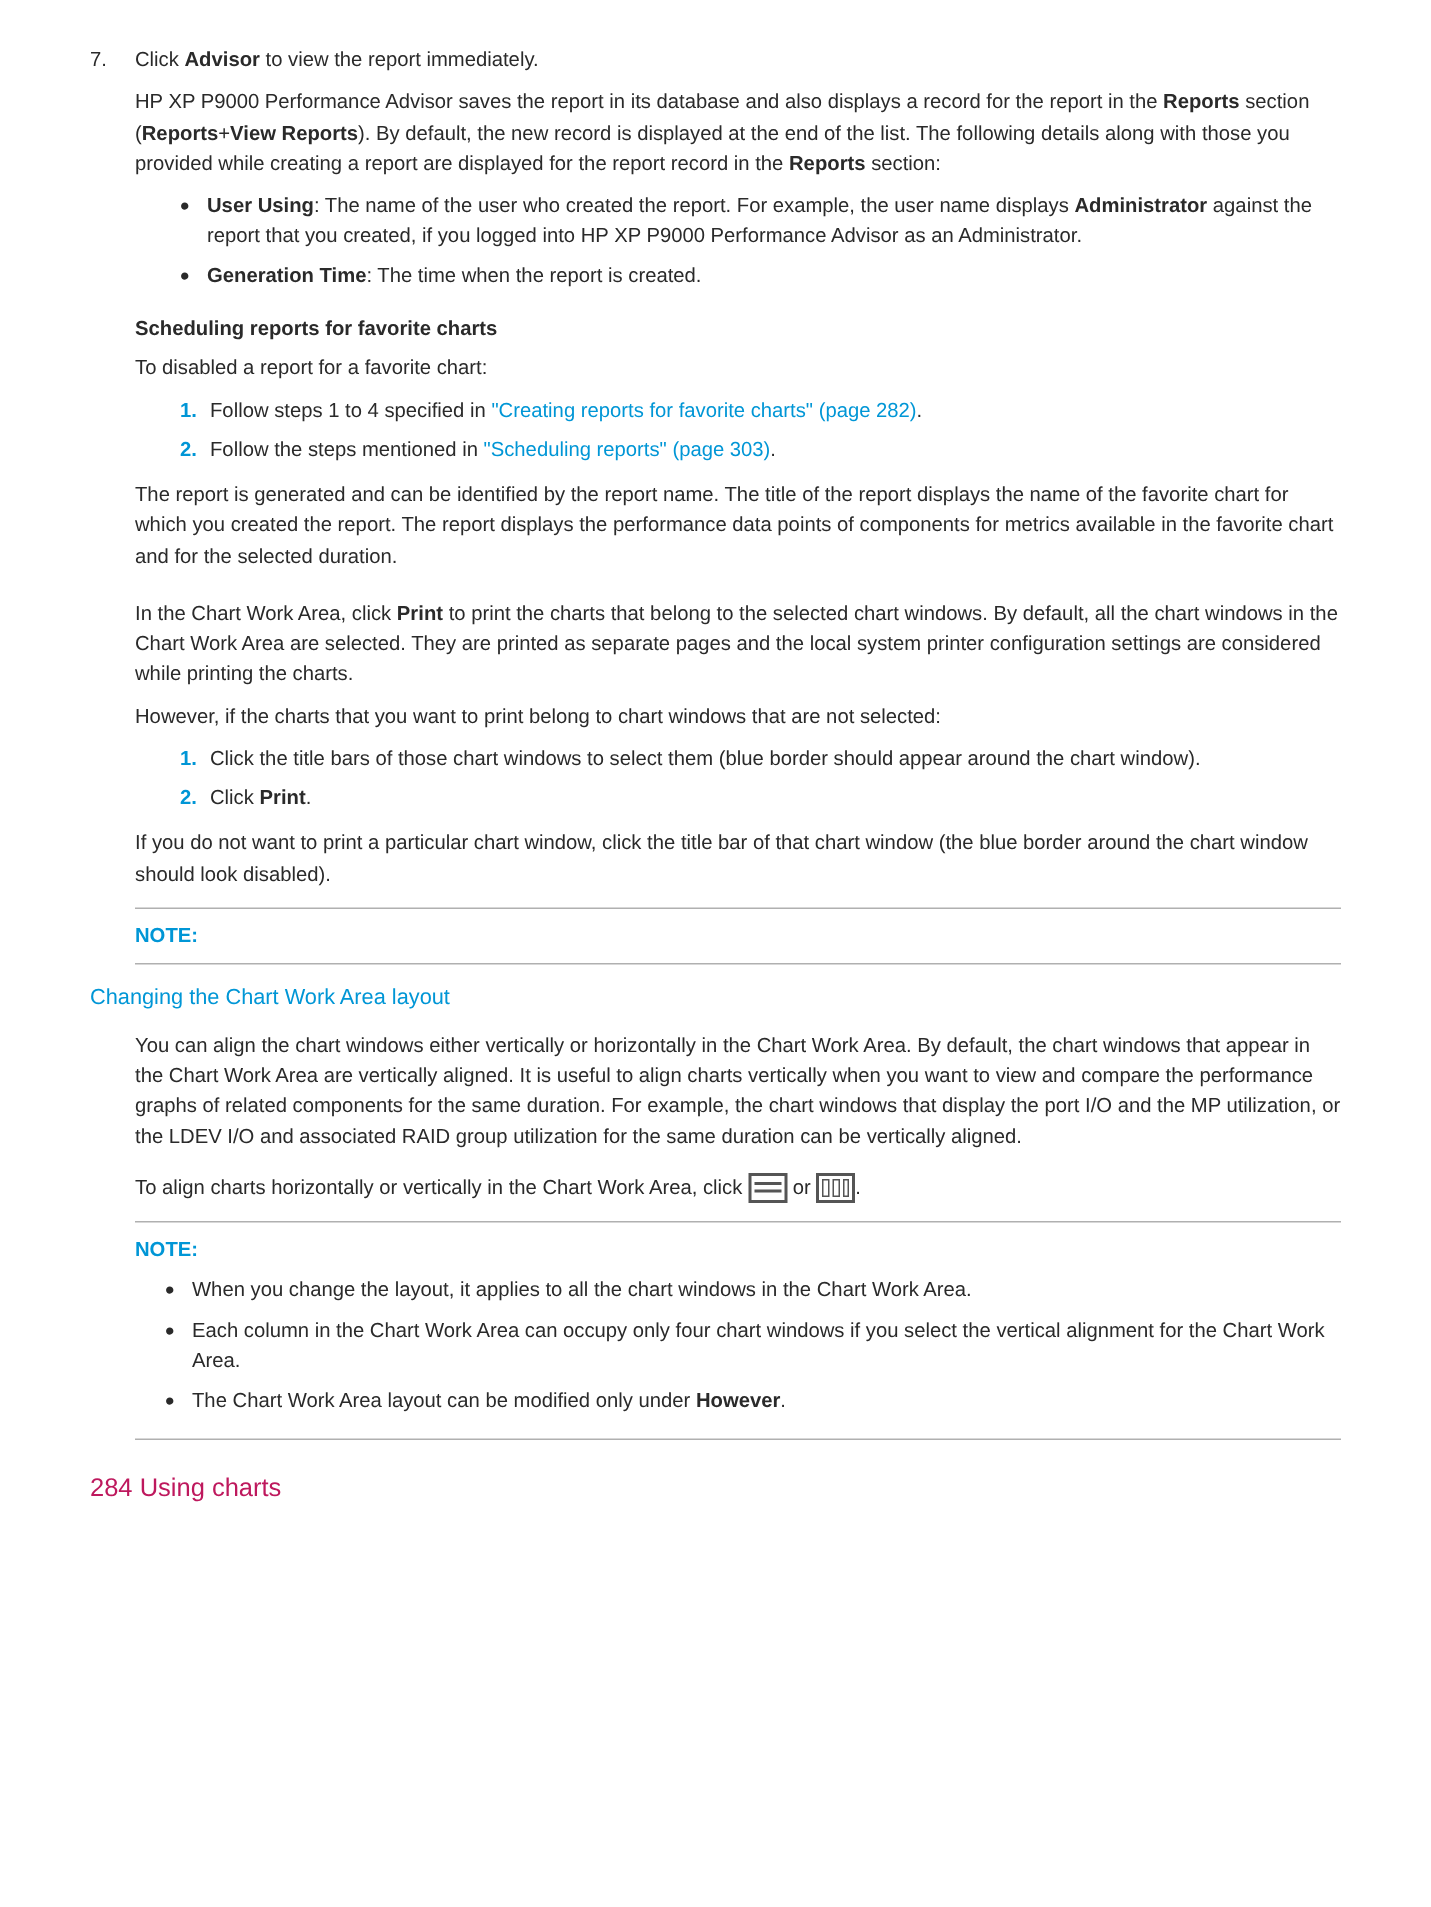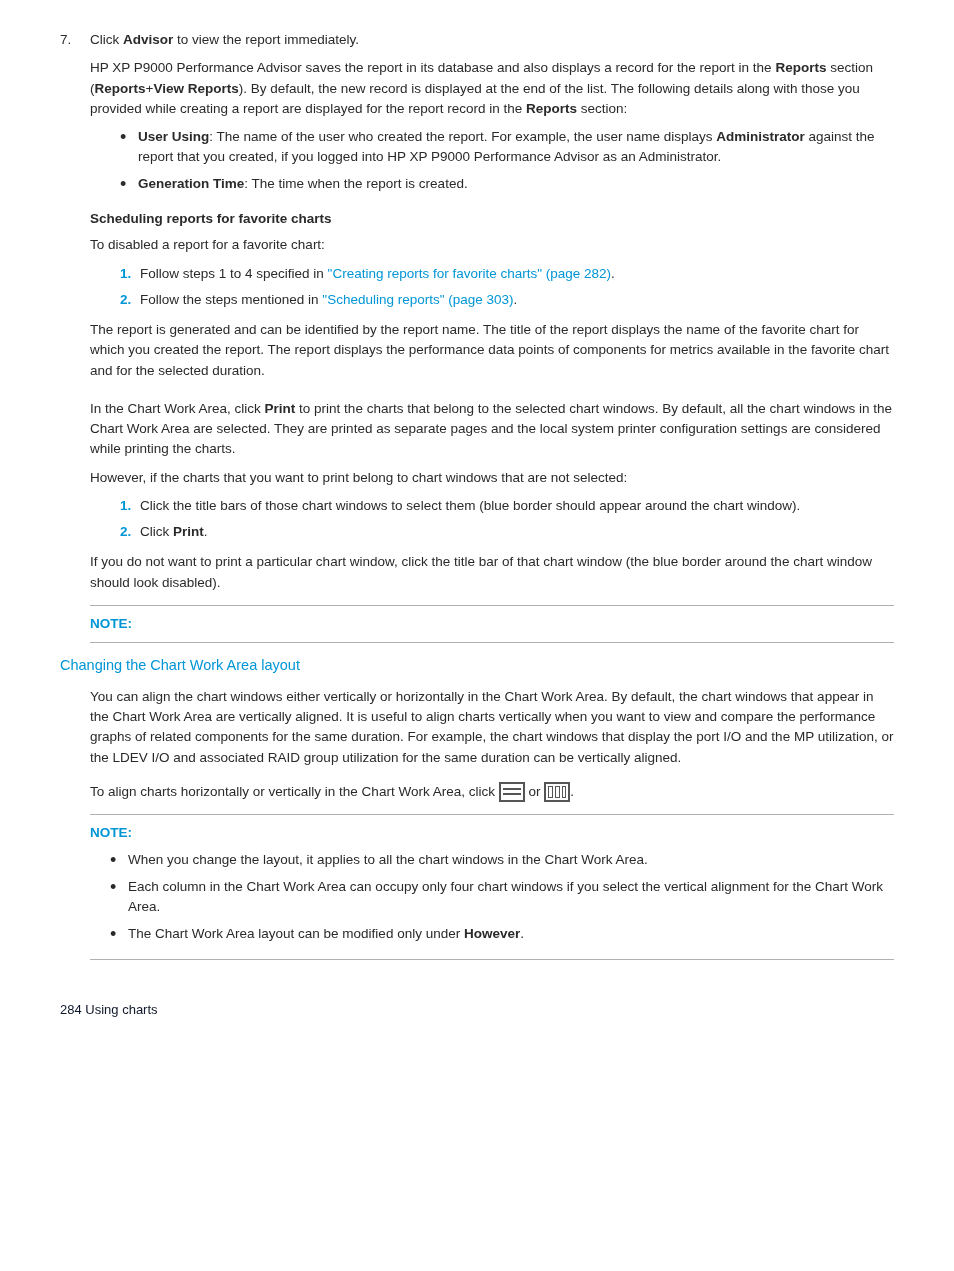--- a/index.html
+++ b/index.html
@@ -170,23 +170,23 @@
       vertical-align: middle;
     }
     .icon-vertical span {
       flex: 1;
       border: 1px solid #555;
       display: block;
     }
 
     
     .footer {
-      margin-top: 40px;
-      font-size: 13px;
-      color: #0f172a;
+      margin-top: 19px;
+      font-size: 17px;
+      color: #be185d;
     }
 
     .top-section {
       margin-bottom: 4px;
     }
   </style>
 </head>
 <body>
 
 <div class="page-content">

